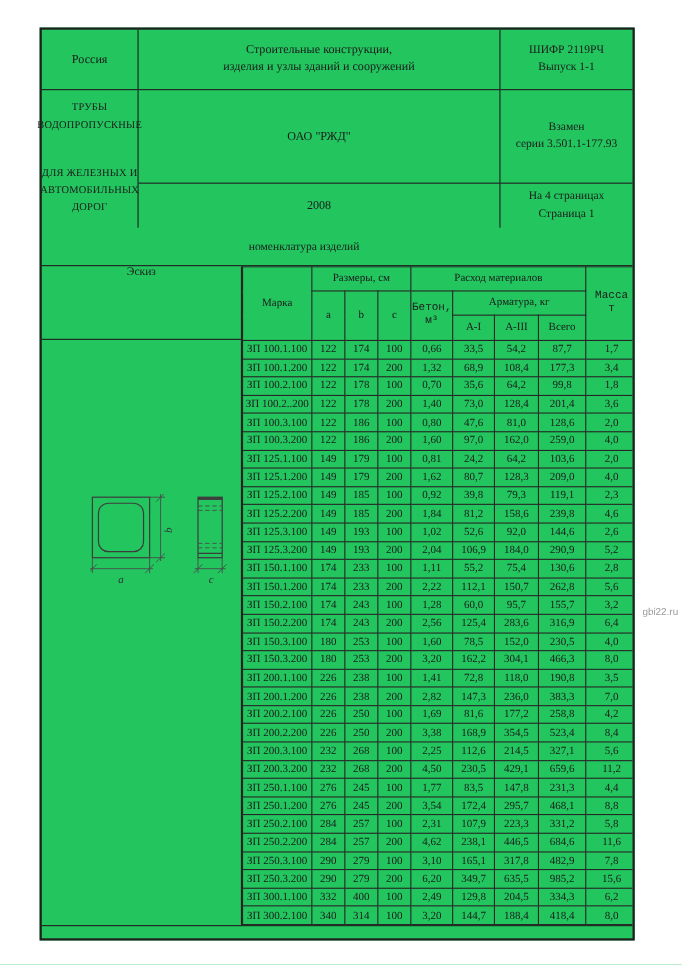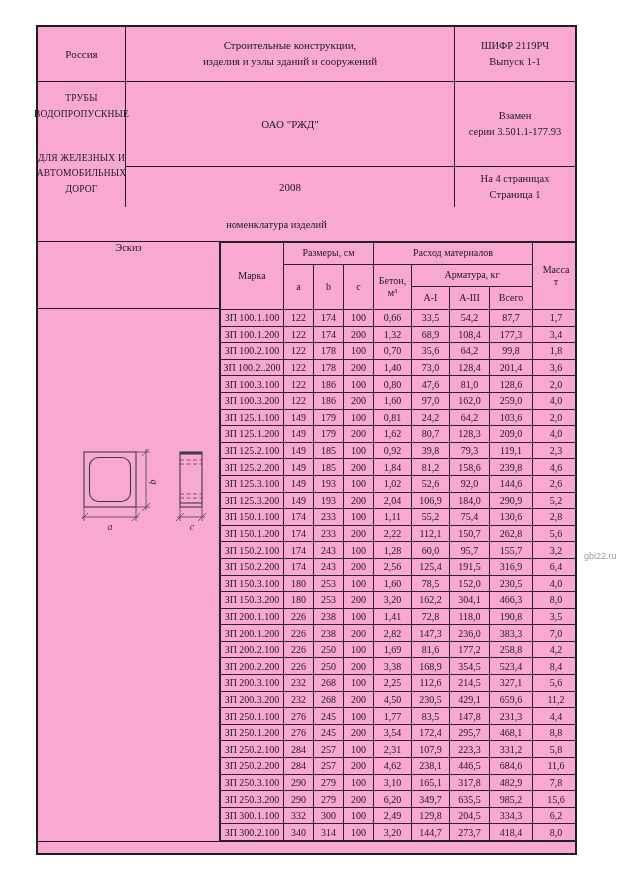--- a/index.html
+++ b/index.html
@@ -6,21 +6,21 @@
   body{
     width:620px;height:877px;position:relative;overflow:hidden;
     background:#ffffff;
     font-family:"Liberation Serif", serif;
     color:#1b1b1b;
     -webkit-font-smoothing:antialiased;
   }
   .page{
     position:absolute;left:36px;top:25px;width:541px;height:830px;
     border:2px solid #1f1f1f;box-sizing:border-box;
-    display:flex;flex-direction:column;background:#f9a8d4;
+    display:flex;flex-direction:column;background:#22c55e;
   }
   
   .head-grid{
     display:grid;
     grid-template-columns:88px 329px 1fr;
     grid-template-rows:55px 85px 40px;
     flex:0 0 180px;
   }
   .head-grid > div{
     box-sizing:border-box;display:flex;flex-direction:column;
@@ -58,21 +58,21 @@
   .data-table th,.data-table td{
     border:1px solid #262626;font-weight:normal;text-align:center;
     padding:0;font-size:10px;white-space:nowrap;overflow:hidden;
     box-sizing:border-box;
   }
   .data-table thead tr.hr1{height:22px;}
   .data-table thead tr.hr2{height:22px;}
   .data-table thead tr.hr3{height:23px;}
   .data-table thead th{font-size:10px;line-height:1.25;}
   .data-table tbody tr{height:16.6px;}
-  .two-line span{display:block;}
+  .two-line span{display:block;font-family:Liberation Mono, monospace;}
   
   .footer-band{flex:0 0 12px;border-top:1.5px solid #1f1f1f;box-sizing:border-box;}
   
   .watermark{
     position:absolute;left:584px;top:551px;font-family:"Liberation Sans",sans-serif;
     font-size:9px;color:#9a9a9a;
   }
   
   .sk{stroke:#3d3d3d;fill:none;stroke-width:1.1;}
   .sk-dim{stroke:#4a4a4a;fill:none;stroke-width:0.8;}
@@ -369,21 +369,21 @@
             <td>155,7</td>
             <td>3,2</td>
           </tr>
           <tr>
             <td>ЗП 150.2.200</td>
             <td>174</td>
             <td>243</td>
             <td>200</td>
             <td>2,56</td>
             <td>125,4</td>
-            <td>191,5</td>
+            <td>283,6</td>
             <td>316,9</td>
             <td>6,4</td>
           </tr>
           <tr>
             <td>ЗП 150.3.100</td>
             <td>180</td>
             <td>253</td>
             <td>100</td>
             <td>1,60</td>
             <td>78,5</td>
@@ -530,36 +530,36 @@
             <td>200</td>
             <td>6,20</td>
             <td>349,7</td>
             <td>635,5</td>
             <td>985,2</td>
             <td>15,6</td>
           </tr>
           <tr>
             <td>ЗП 300.1.100</td>
             <td>332</td>
-            <td>300</td>
+            <td>400</td>
             <td>100</td>
             <td>2,49</td>
             <td>129,8</td>
             <td>204,5</td>
             <td>334,3</td>
             <td>6,2</td>
           </tr>
           <tr>
             <td>ЗП 300.2.100</td>
             <td>340</td>
             <td>314</td>
             <td>100</td>
             <td>3,20</td>
             <td>144,7</td>
-            <td>273,7</td>
+            <td>188,4</td>
             <td>418,4</td>
             <td>8,0</td>
           </tr>
         </tbody>
     </table>
   </div>
 
   <div class="footer-band"></div>
 </div>
 

